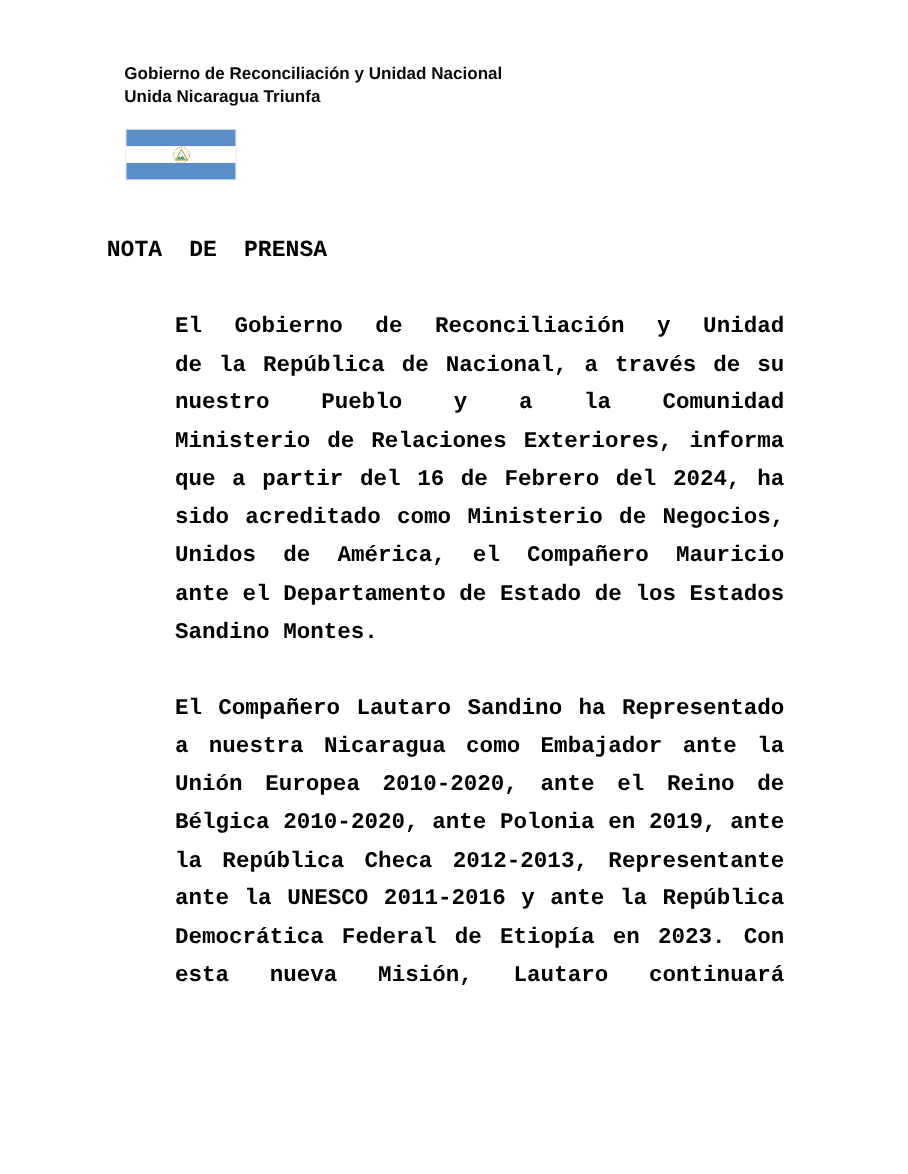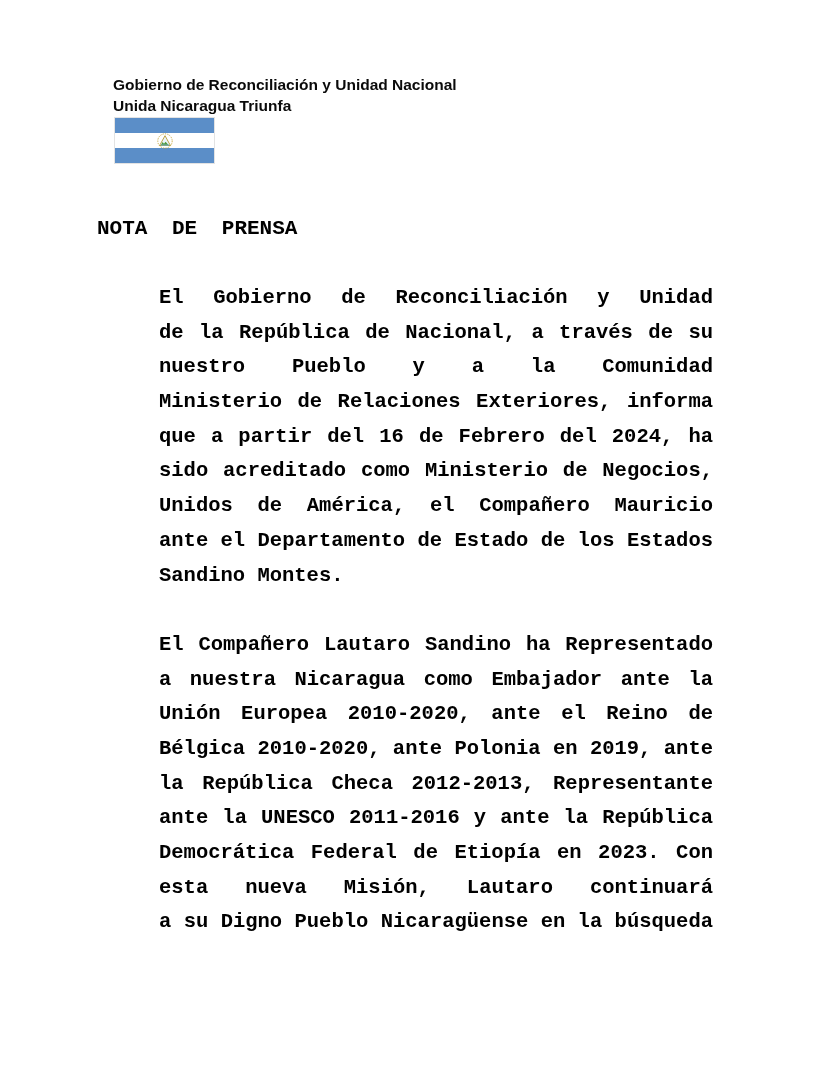--- a/index.html
+++ b/index.html
@@ -12,21 +12,21 @@
     width: 825px;
     height: 1067px;
     background: #ffffff;
     color: #000000;
     overflow: hidden;
   }
   
   .letterhead {
     position: absolute;
     left: 113px;
-    top: 74px;
+    top: 57px;
     font-family: "Liberation Sans", sans-serif;
     font-weight: bold;
     font-size: 15.5px;
     line-height: 21px;
     color: #0a0a0a;
     white-space: nowrap;
   }
   
   .flag {
     position: absolute;
@@ -129,17 +129,16 @@
     </div>
     <div class="para">
       <div class="ln">El Compañero Lautaro Sandino ha Representado</div>
       <div class="ln">a nuestra Nicaragua como Embajador ante la</div>
       <div class="ln">Unión Europea 2010-2020, ante el Reino de</div>
       <div class="ln">Bélgica 2010-2020, ante Polonia en 2019, ante</div>
       <div class="ln">la República Checa 2012-2013, Representante</div>
       <div class="ln">ante la UNESCO 2011-2016 y ante la República</div>
       <div class="ln">Democrática Federal de Etiopía en 2023. Con</div>
       <div class="ln">esta nueva Misión, Lautaro continuará sirviendo</div>
-      <div class="ln">a su Digno Pueblo Nicaragüense en la búsqueda</div>
     </div>
   </div>
 
 </div>
 
 </body></html>

